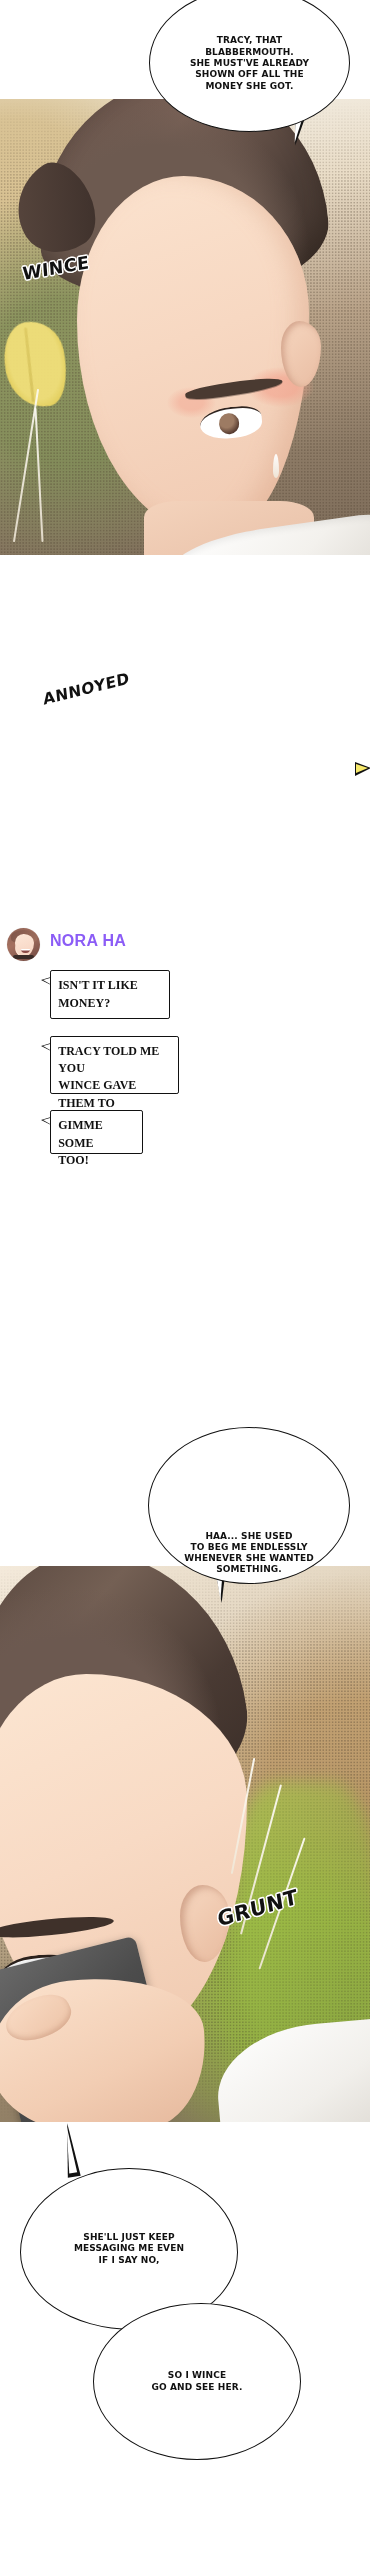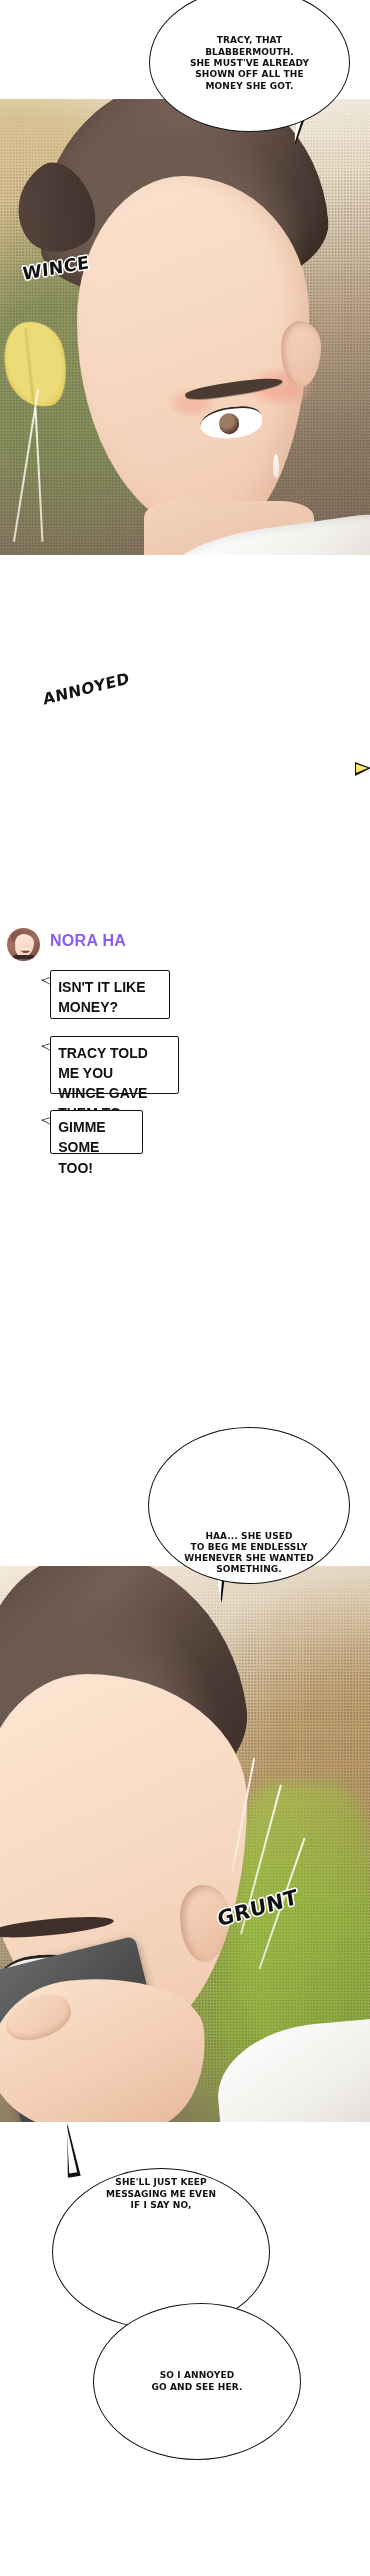--- a/index.html
+++ b/index.html
@@ -313,22 +313,22 @@
     position:absolute;left:50px;top:5.2px;
     font-family:"Liberation Sans", sans-serif;
     font-size:16px;font-weight:700;color:#8b5cf6;letter-spacing:0.3px;
   }
   .msg{
     position:relative;margin-left:50px;width:120px;
     background:#fff;border:1.3px solid #111;border-radius:2.1px;
     padding:6.2px 6.2px 6.7px 7.2px;box-sizing:border-box;
   }
   .msg .txt{
-    font-family:Liberation Sans, sans-serif;
-    font-size:14px;font-weight:700;color:#111;line-height:1.44;
+    font-family:Liberation Serif, serif;
+    font-size:12px;font-weight:700;color:#111;line-height:1.44;
     white-space:pre-line;text-align:left;
   }
   .msg::before{
     content:"";position:absolute;left:-10.3px;top:6.2px;width:0;height:0;
     border-top:3.6px solid transparent;border-bottom:5.7px solid transparent;
     border-right:10.3px solid #111;
   }
   .msg::after{
     content:"";position:absolute;left:-7.7px;top:7.2px;width:0;height:0;
     border-top:2.6px solid transparent;border-bottom:4.1px solid transparent;
@@ -351,23 +351,23 @@
     border-top:47px solid #111;transform:rotate(-4deg);
   }
   .tail-2::after{
     content:"";position:absolute;left:-4.6px;top:-44px;width:0;height:0;
     border-left:4.6px solid transparent;border-right:6.7px solid transparent;
     border-top:41px solid #fff;
   }
 
   
   #bubble-thought-3{
-    left:52px;top:2168px;width:216px;height:160px;
+    left:20px;top:2168px;width:216px;height:160px;
     border-radius:50% 50% 48% 52%/52% 52% 48% 48%;
-    display:flex;align-items:flex-start;justify-content:center;z-index:8;
+    display:flex;align-items:center;justify-content:center;z-index:8;
   }
   #bubble-thought-3 .txt{font-size:9px;padding:8.2px 13.4px;}
   .tail-3{
     position:absolute;left:64px;top:2123px;width:0;height:0;z-index:7;
     border-left:7.2px solid transparent;border-right:6.2px solid transparent;
     border-bottom:54px solid #111;transform:rotate(-8deg);
   }
   .tail-3::after{
     content:"";position:absolute;left:-4.6px;top:3.1px;width:0;height:0;
     border-left:4.6px solid transparent;border-right:4.1px solid transparent;
@@ -482,21 +482,21 @@
 
   <div class="sfx" id="sfx-grunt">GRUNT</div>
 
   <div class="tail-3"></div>
   <div class="bubble" id="bubble-thought-3">
     <div class="txt">SHE'LL JUST KEEP
 MESSAGING ME EVEN
 IF I SAY NO,</div>
   </div>
   <div class="bubble" id="bubble-thought-4">
-    <div class="txt">SO I ANNOYED
+    <div class="txt">SO I WINCE
 GO AND SEE HER.</div>
   </div>
 
   <div id="footer-banner">
     
     
     
   </div>
 
 </div>

